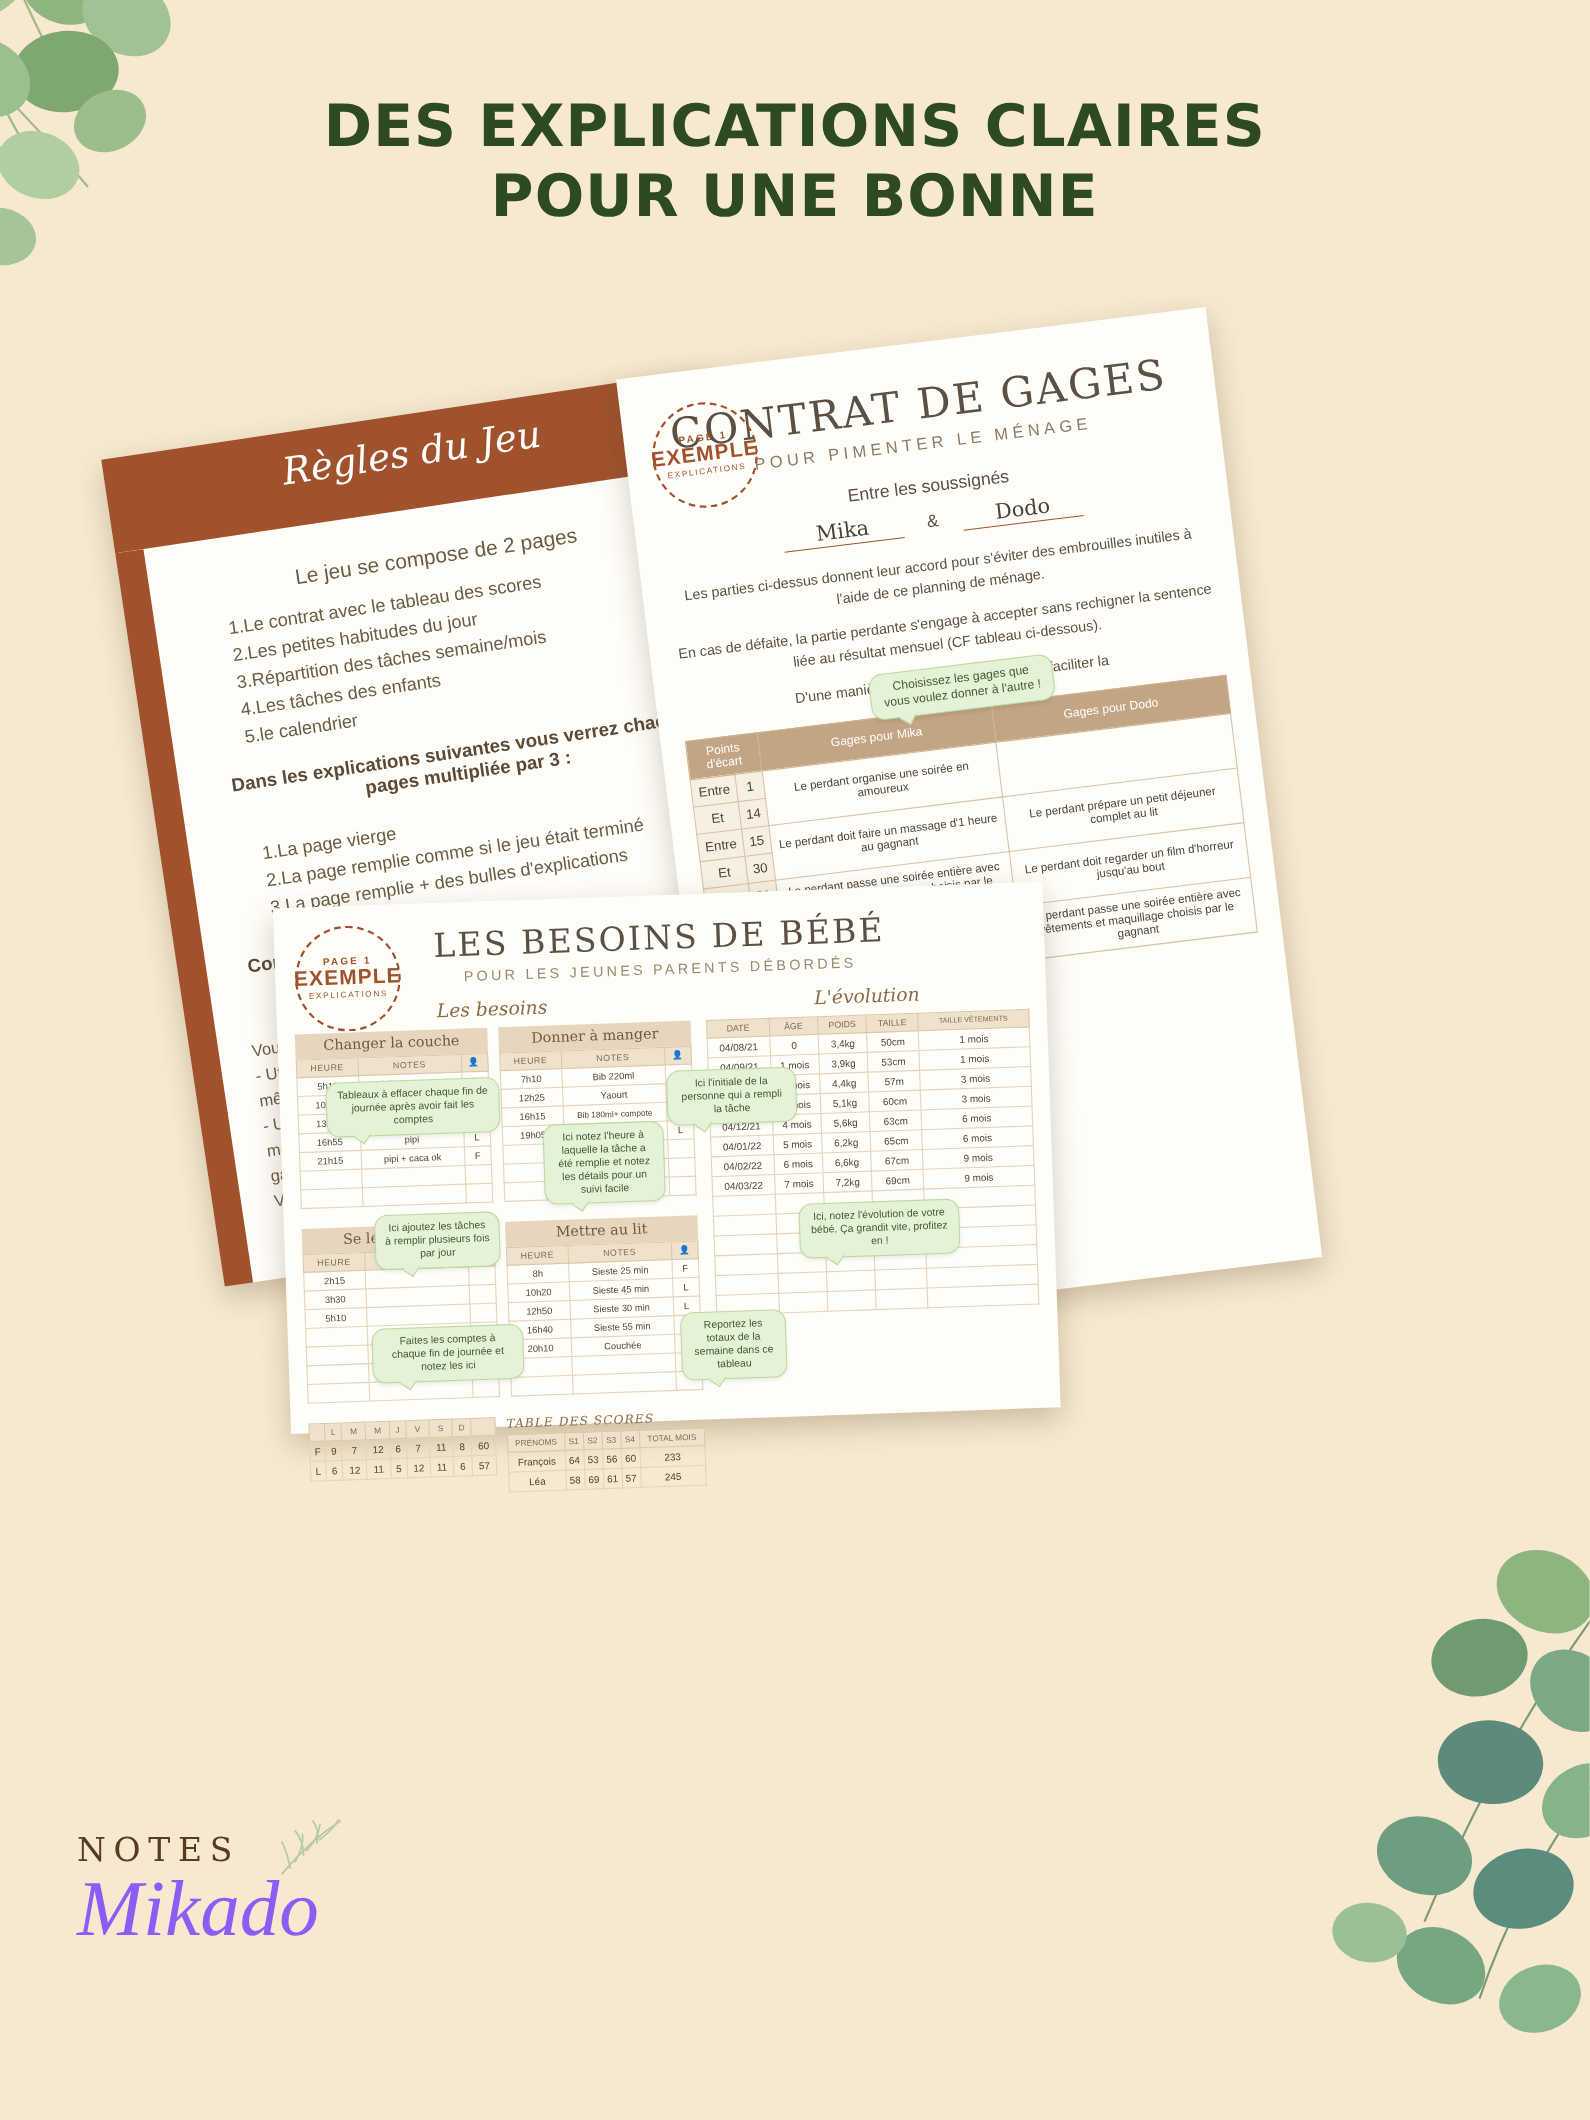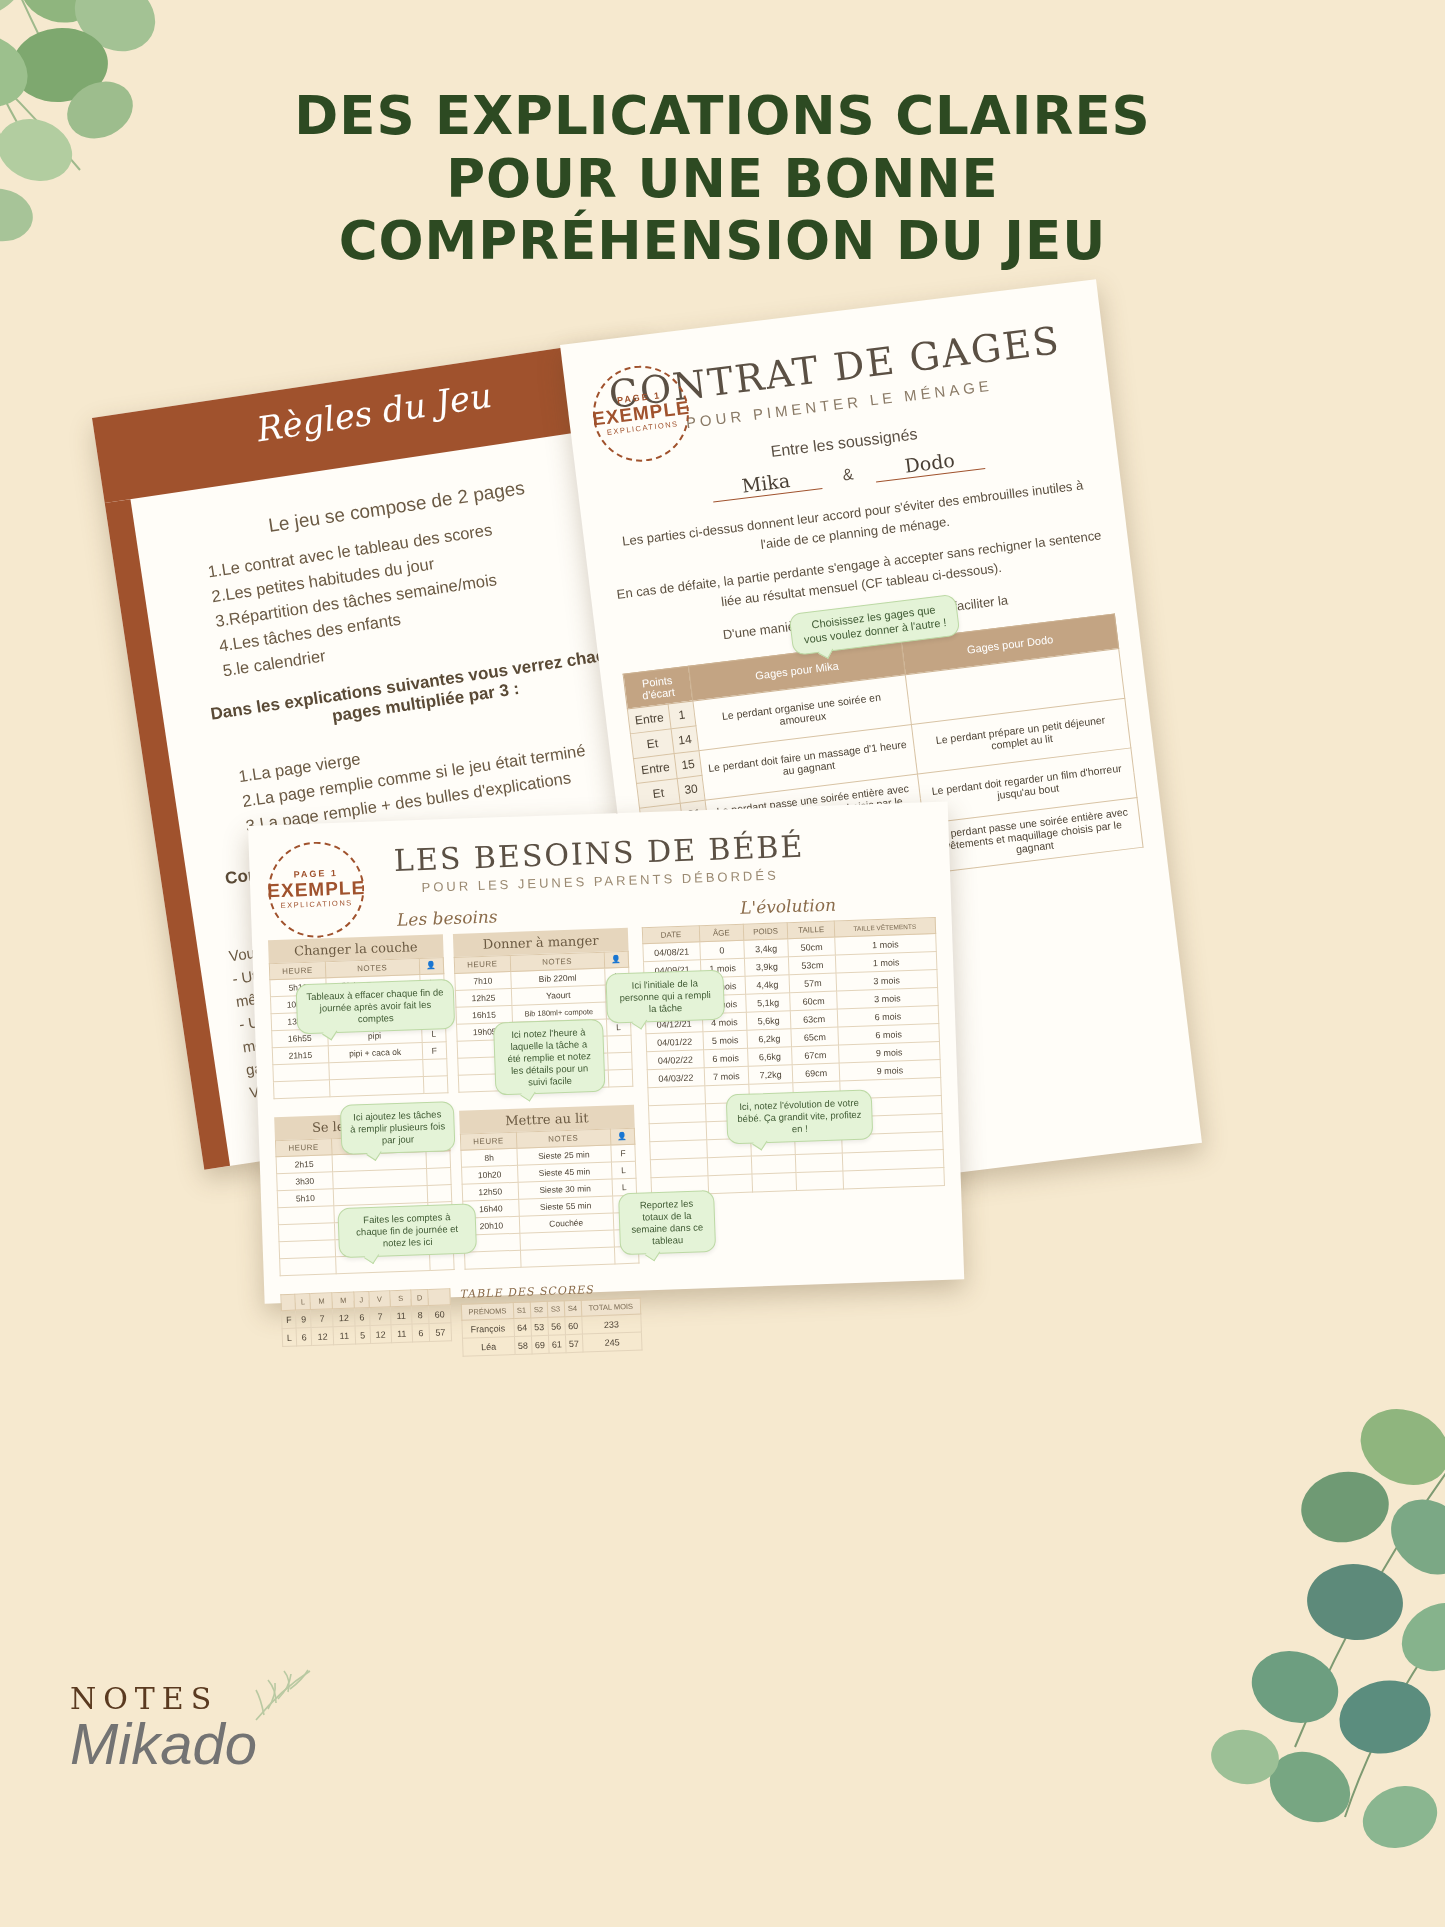--- a/index.html
+++ b/index.html
@@ -101,21 +101,21 @@
   .bubble:after{
     content:"";position:absolute;width:10px;height:10px;background:#e4f3d7;
     border-right:1px solid #bcd9a4;border-bottom:1px solid #bcd9a4;
     transform:rotate(35deg);bottom:-6px;left:26px;
   }
   .bubble.big{font-size:11px;}
 
   
   .brand{position:absolute;left:70px;bottom:150px;}
   .brand .chez{font-size:30px;letter-spacing:7px;color:#5a3a20;font-family:"DejaVu Serif",serif;}
-  .brand .mik{font-size:58px;color:#737373;font-family:Liberation Sans, sans-serif;font-style:italic;margin-top:-6px;}
+  .brand .mik{font-size:72px;color:#8b5cf6;font-family:Liberation Serif, serif;font-style:italic;margin-top:-6px;}
   .palm{position:absolute;left:178px;top:-16px;width:70px;height:60px;}
 </style>
 </head>
 <body>
 
 <div class="leafgroup tl">
   <svg width="420" height="430" viewBox="0 0 420 430">
     <g fill="none" stroke="#9fb98c" stroke-width="2">
       <path d="M60 -10 C90 60 120 120 150 170"></path>
       <path d="M-10 60 C40 100 90 150 140 210"></path>
@@ -152,21 +152,20 @@
       <ellipse cx="265" cy="400" rx="42" ry="33" fill="#77a682" transform="rotate(28 265 400)"></ellipse>
       <ellipse cx="355" cy="430" rx="38" ry="30" fill="#8ab690" transform="rotate(-20 355 430)"></ellipse>
       <ellipse cx="200" cy="370" rx="34" ry="27" fill="#9cc096" transform="rotate(8 200 370)"></ellipse>
     </g>
   </svg>
 </div>
 
 <div class="headline">
   <div>DES EXPLICATIONS CLAIRES</div>
   <div>POUR UNE BONNE</div>
-  <div>COMPRÉHENSION DU JEU</div>
 </div>
 
 <div class="sheet" id="sheet-rules">
   <div class="topband">
     <div class="ttl">Règles du Jeu</div>
   </div>
   <div class="side"></div>
   <div class="rules-body">
     <div class="c">Le jeu se compose de 2 pages</div>
     <div class="li">1.Le contrat avec le tableau des scores</div>

